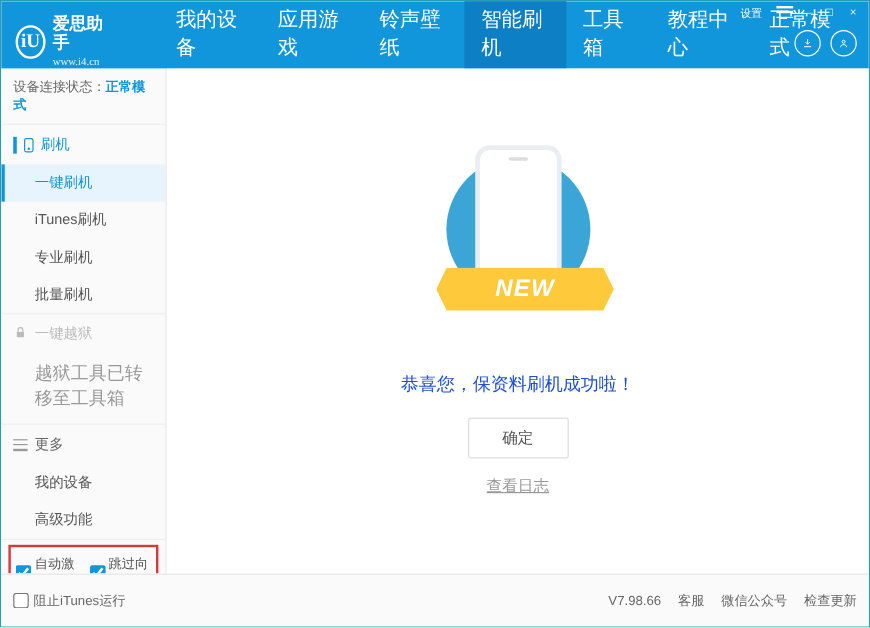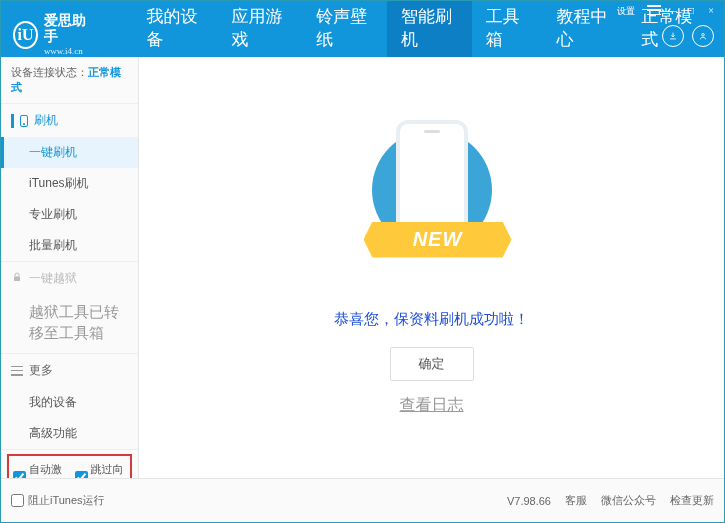--- a/index.html
+++ b/index.html
@@ -47,21 +47,21 @@
     
     .main { flex: 1; display: flex; flex-direction: column; align-items: center; justify-content: center; position: relative; background: #fff; }
     .illus { width: 160px; height: 170px; position: relative; margin-bottom: 20px; }
     .ill-circle { position: absolute; top: 10px; left: 20px; width: 120px; height: 120px; border-radius: 50%; background: #3ba5d8; }
     .ill-phone { position: absolute; top: 0; left: 44px; width: 72px; height: 136px; background: #fff; border: 4px solid #e9eef2; border-radius: 12px; }
     .ill-phone::before { content: ""; position: absolute; top: 6px; left: 50%; transform: translateX(-50%); width: 16px; height: 3px; background: #ddd; border-radius: 2px; }
     .ill-phone::after { content: ""; position: absolute; bottom: 6px; left: 50%; transform: translateX(-50%); width: 10px; height: 10px; border: 2px solid #ddd; border-radius: 50%; }
     .ill-ribbon { position: absolute; bottom: 32px; left: 12px; right: 0; height: 36px; background: #ffc93c; display: flex; align-items: center; justify-content: center; font-size: 20px; font-weight: 900; color: #fff; font-style: italic; clip-path: polygon(6% 0, 94% 0, 100% 50%, 94% 100%, 6% 100%, 0 50%); letter-spacing: 1px; }
     .success-text { font-size: 15px; color: #1d4ed8; margin-bottom: 18px; }
     .ok-btn { padding: 7px 28px; border: 1px solid #ddd; background: #fff; font-size: 13px; color: #555; cursor: pointer; border-radius: 2px; margin-bottom: 14px; }
-    .log-link { font-size: 16px; color: #999; cursor: pointer; text-decoration: underline; }
+    .log-link { font-size: 13px; color: #999; cursor: pointer; text-decoration: underline; }
     
     
     .footer { height: 44px; border-top: 1px solid #e6e6e6; display: flex; align-items: center; padding: 0 10px; font-size: 11px; color: #666; background: #fafafa; }
     .footer-left { display: flex; align-items: center; gap: 4px; }
     .footer-right { margin-left: auto; display: flex; align-items: center; gap: 14px; }
     .footer-link { cursor: pointer; }
     .hamburger { width: 12px; height: 10px; display: flex; flex-direction: column; justify-content: space-between; }
     .hamburger span { height: 1.5px; background: #fff; }
     .lock-icon svg { width: 12px; height: 12px; fill: #bbb; }
     .phone-sm { width: 8px; height: 12px; border: 1.5px solid #1296db; border-radius: 2px; display: inline-block; position: relative; }

